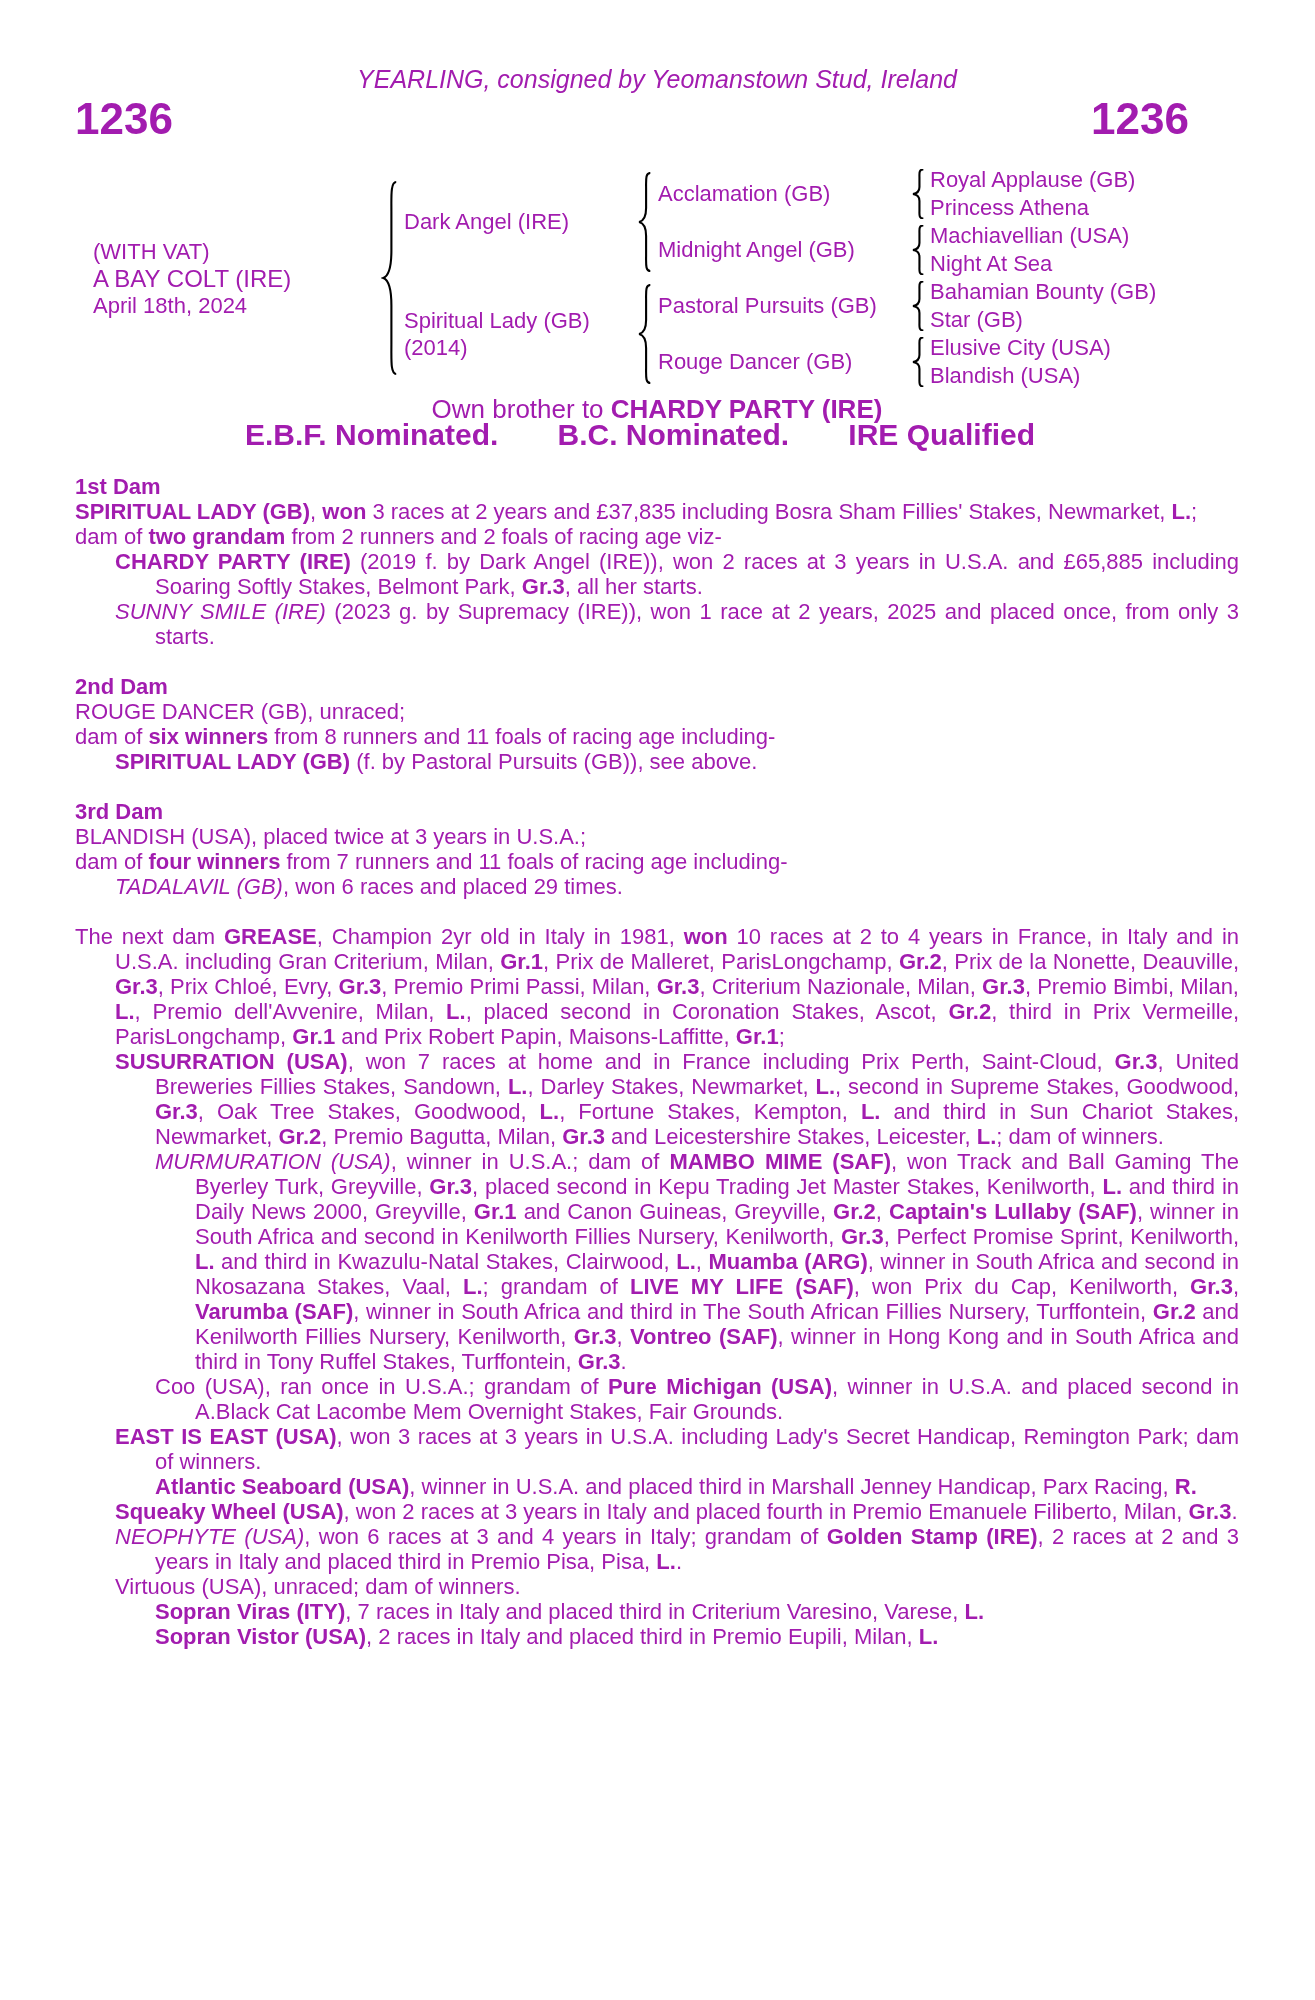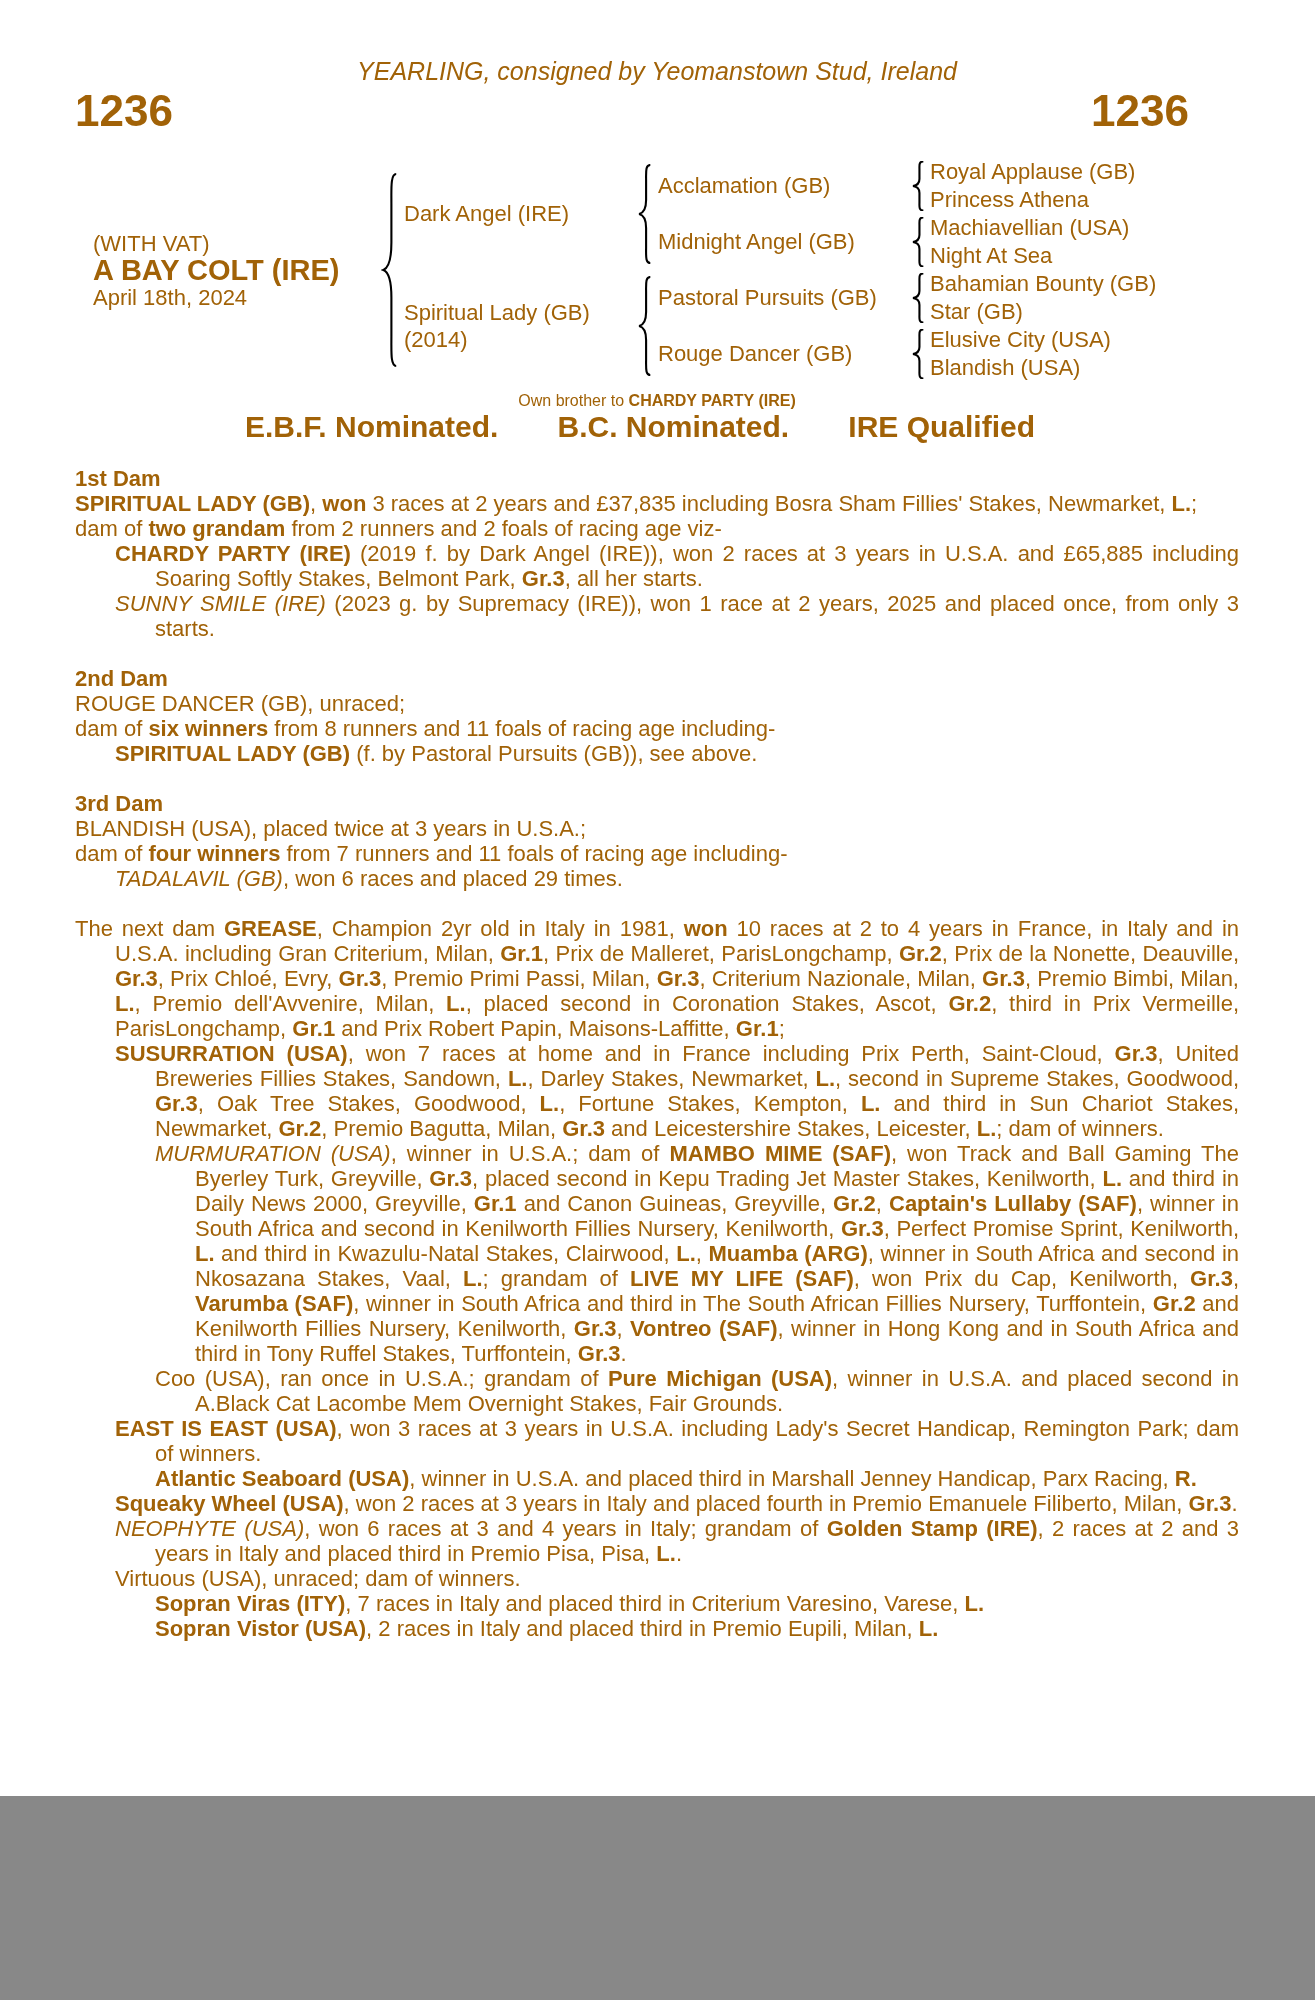--- a/index.html
+++ b/index.html
@@ -1,25 +1,25 @@
 <!DOCTYPE html>
 <html><head>
 <meta charset="utf-8">
 <style>
   html,body{margin:0;padding:0;background:#888;}
   .page{
     position:relative;
-    width:1315px;height:1796px;
+    width:1315px;height:2000px;
     margin:0 auto;
     background:#ffffff;
-    color:#a16207;
+    color:#a21caf;
     font-family:"Liberation Sans","DejaVu Sans",sans-serif;
     overflow:hidden;
     box-sizing:border-box;
-    padding:0 76px 0 75px;
+    padding:8px 76px 0 75px;
   }
   .consignor{
     margin-top:56px;
     text-align:center;
     font-style:italic;
     font-size:25px;
     line-height:30px;
   }
   .lot-row{
     display:flex;
@@ -42,21 +42,21 @@
   }
   
   .pg{
     margin-top:22px;
     display:grid;
     grid-template-columns:299px 30px 226px 28px 247px 25px auto;
     grid-template-rows:repeat(8,28px);
     font-size:22px;
   }
   .pg .colt-block{grid-column:1;grid-row:1/9;align-self:center;padding-left:18px;line-height:27px;}
-  .pg .colt-name{font-weight:700;font-size:29px;}
+  .pg .colt-name{font-weight:400;font-size:24px;}
   .pg .b1{grid-column:2;grid-row:1/9;}
   .pg .sire-cell{grid-column:3;grid-row:1/5;align-self:center;}
   .pg .dam-cell{grid-column:3;grid-row:5/9;align-self:center;line-height:27px;}
   .pg .b2a{grid-column:4;grid-row:1/5;}
   .pg .b2b{grid-column:4;grid-row:5/9;}
   .pg .gp1{grid-column:5;grid-row:1/3;align-self:center;}
   .pg .gp2{grid-column:5;grid-row:3/5;align-self:center;}
   .pg .gp3{grid-column:5;grid-row:5/7;align-self:center;}
   .pg .gp4{grid-column:5;grid-row:7/9;align-self:center;}
   .pg .b3a{grid-column:6;grid-row:1/3;}
@@ -70,21 +70,21 @@
   .pg .g5{grid-column:7;grid-row:5;align-self:center;}
   .pg .g6{grid-column:7;grid-row:6;align-self:center;}
   .pg .g7{grid-column:7;grid-row:7;align-self:center;}
   .pg .g8{grid-column:7;grid-row:8;align-self:center;}
   .brace{display:flex;align-items:center;justify-content:center;height:100%;}
   .brace svg{display:block;}
   
   .own-brother{
     margin-top:6px;
     text-align:center;
-    font-size:16px;
+    font-size:26px;
     line-height:26px;
   }
   .own-brother .sb{font-weight:700;}
   .noms{
     margin-top:0;
     margin-left:170px;
     width:790px;
     display:flex;
     justify-content:space-between;
     font-weight:700;

